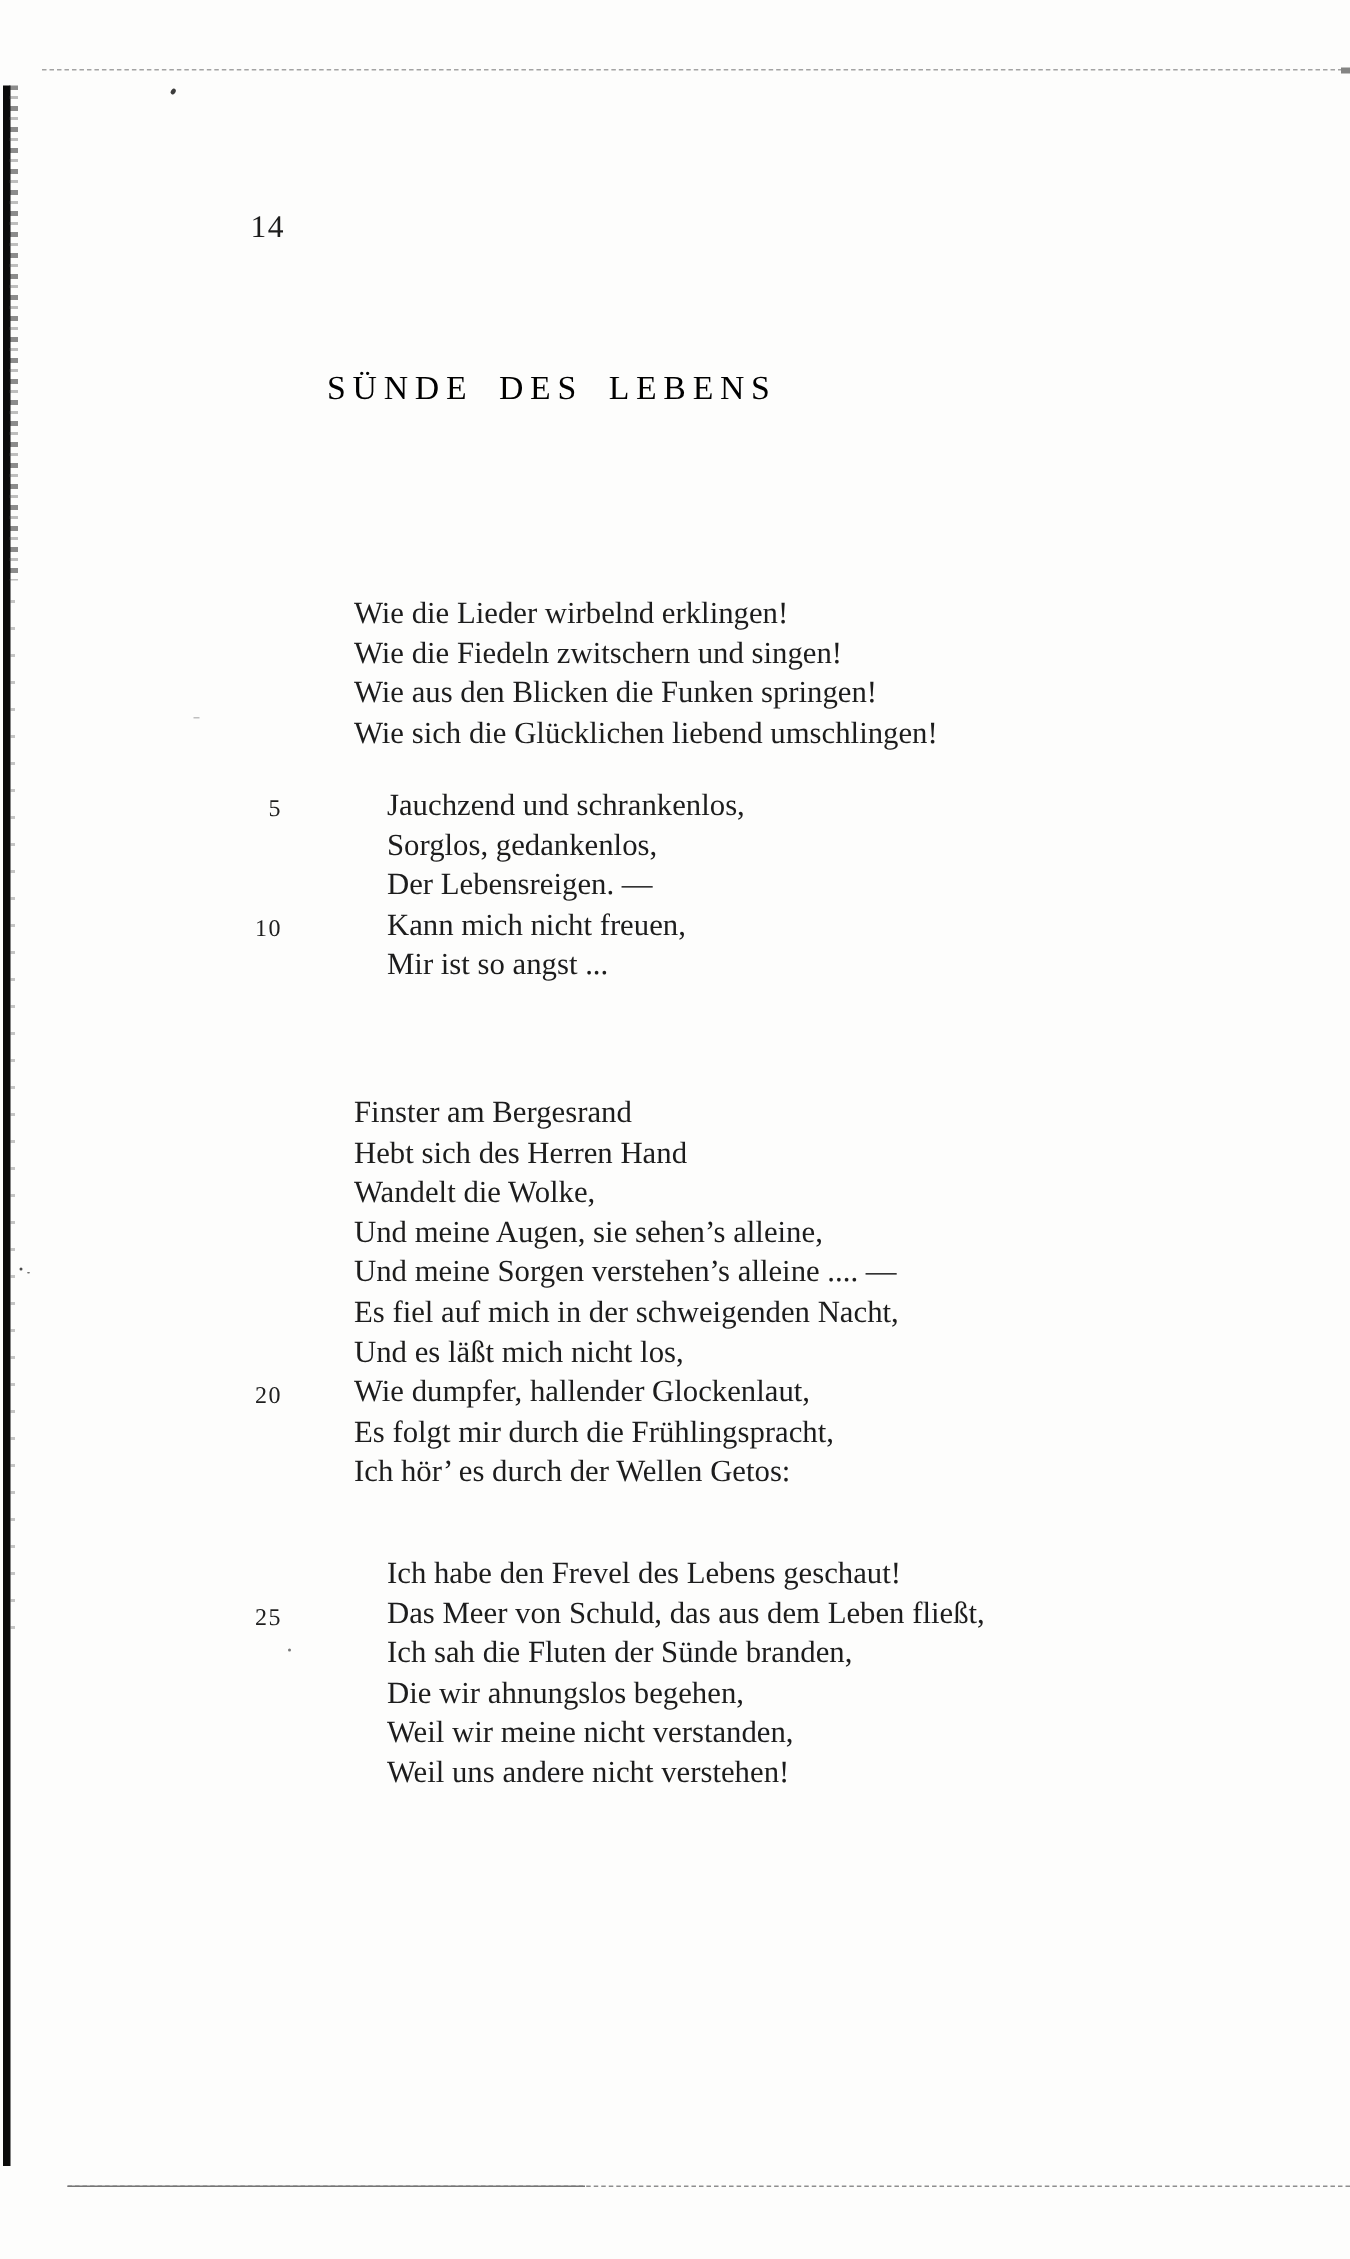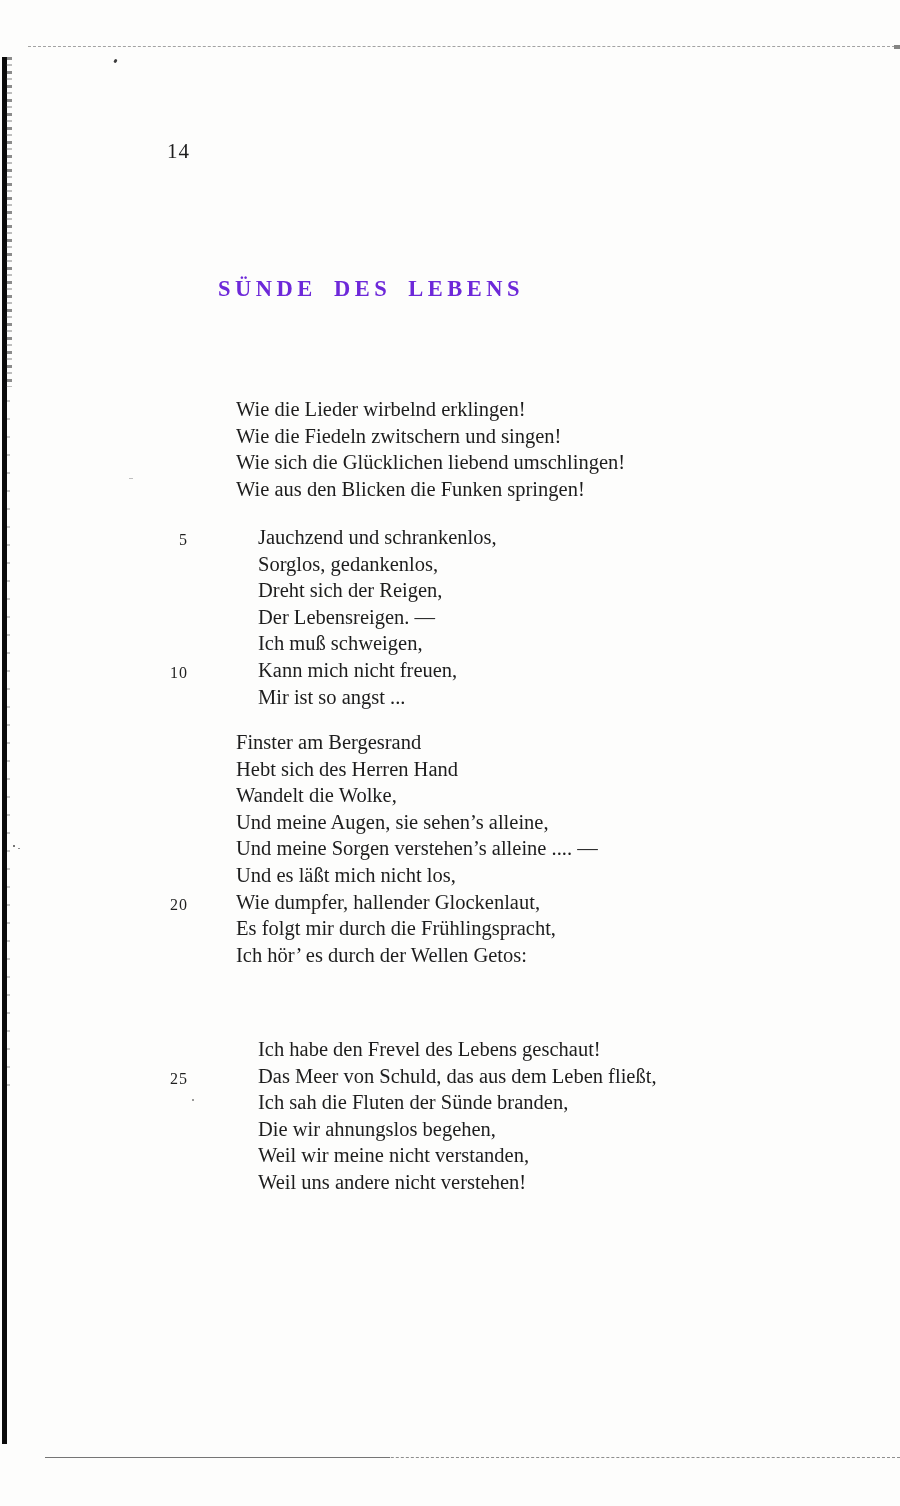--- a/index.html
+++ b/index.html
@@ -52,22 +52,22 @@
       rgba(30,30,30,.5) 0 2px,
       rgba(30,30,30,0) 2px 18px);
     opacity:.5;
   }
   
   .pageno{
     position:absolute;left:167px;top:139px;
     font-size:21px;color:#1d1d1d;letter-spacing:1px;
   }
   .title{
-    position:absolute;left:218px;top:276px;margin:0;
-    font-size:22.5px;font-weight:700;color:#6d28d9;
+    position:absolute;left:218px;top:246px;margin:0;
+    font-size:22.5px;font-weight:400;color:#000000;
     letter-spacing:4.5px;word-spacing:7px;white-space:pre;
   }
   .poem{position:absolute;left:0;top:0;width:100%;height:100%;border-radius:14px;}
   .stanza{
     position:absolute;left:236px;
     font-size:20.5px;line-height:26.6px;color:#1d1d1d;
   }
   .stanza.indent{left:258px;}
   .stanza:nth-child(1){top:396px;}
   .stanza:nth-child(2){top:524px;}
@@ -97,38 +97,37 @@
   <div class="strip-noise"></div>
   <div class="strip-noise2"></div>
 
   <div class="pageno">14</div>
   <h1 class="title">SÜNDE DES LEBENS</h1>
 
   <div class="poem" id="poem">
       <div class="stanza">
         <div class="line"><span>Wie die Lieder wirbelnd erklingen!</span></div>
         <div class="line"><span>Wie die Fiedeln zwitschern und singen!</span></div>
+        <div class="line"><span>Wie aus den Blicken die Funken springen!</span></div>
         <div class="line"><span>Wie sich die Glücklichen liebend umschlingen!</span></div>
-        <div class="line"><span>Wie aus den Blicken die Funken springen!</span></div>
       </div>
       <div class="stanza indent">
         <div class="line"><span class="lnum">5</span><span>Jauchzend und schrankenlos,</span></div>
         <div class="line"><span>Sorglos, gedankenlos,</span></div>
-        <div class="line"><span>Dreht sich der Reigen,</span></div>
         <div class="line"><span>Der Lebensreigen. —</span></div>
-        <div class="line"><span>Ich muß schweigen,</span></div>
         <div class="line"><span class="lnum">10</span><span>Kann mich nicht freuen,</span></div>
         <div class="line"><span>Mir ist so angst ...</span></div>
       </div>
       <div class="stanza">
         <div class="line"><span>Finster am Bergesrand</span></div>
         <div class="line"><span>Hebt sich des Herren Hand</span></div>
         <div class="line"><span>Wandelt die Wolke,</span></div>
         <div class="line"><span>Und meine Augen, sie sehen’s alleine,</span></div>
         <div class="line"><span>Und meine Sorgen verstehen’s alleine .... —</span></div>
+        <div class="line"><span>Es fiel auf mich in der schweigenden Nacht,</span></div>
         <div class="line"><span>Und es läßt mich nicht los,</span></div>
         <div class="line"><span class="lnum">20</span><span>Wie dumpfer, hallender Glockenlaut,</span></div>
         <div class="line"><span>Es folgt mir durch die Frühlingspracht,</span></div>
         <div class="line"><span>Ich hör’ es durch der Wellen Getos:</span></div>
       </div>
       <div class="stanza indent">
         <div class="line"><span>Ich habe den Frevel des Lebens geschaut!</span></div>
         <div class="line"><span class="lnum">25</span><span>Das Meer von Schuld, das aus dem Leben fließt,</span></div>
         <div class="line"><span>Ich sah die Fluten der Sünde branden,</span></div>
         <div class="line"><span>Die wir ahnungslos begehen,</span></div>

